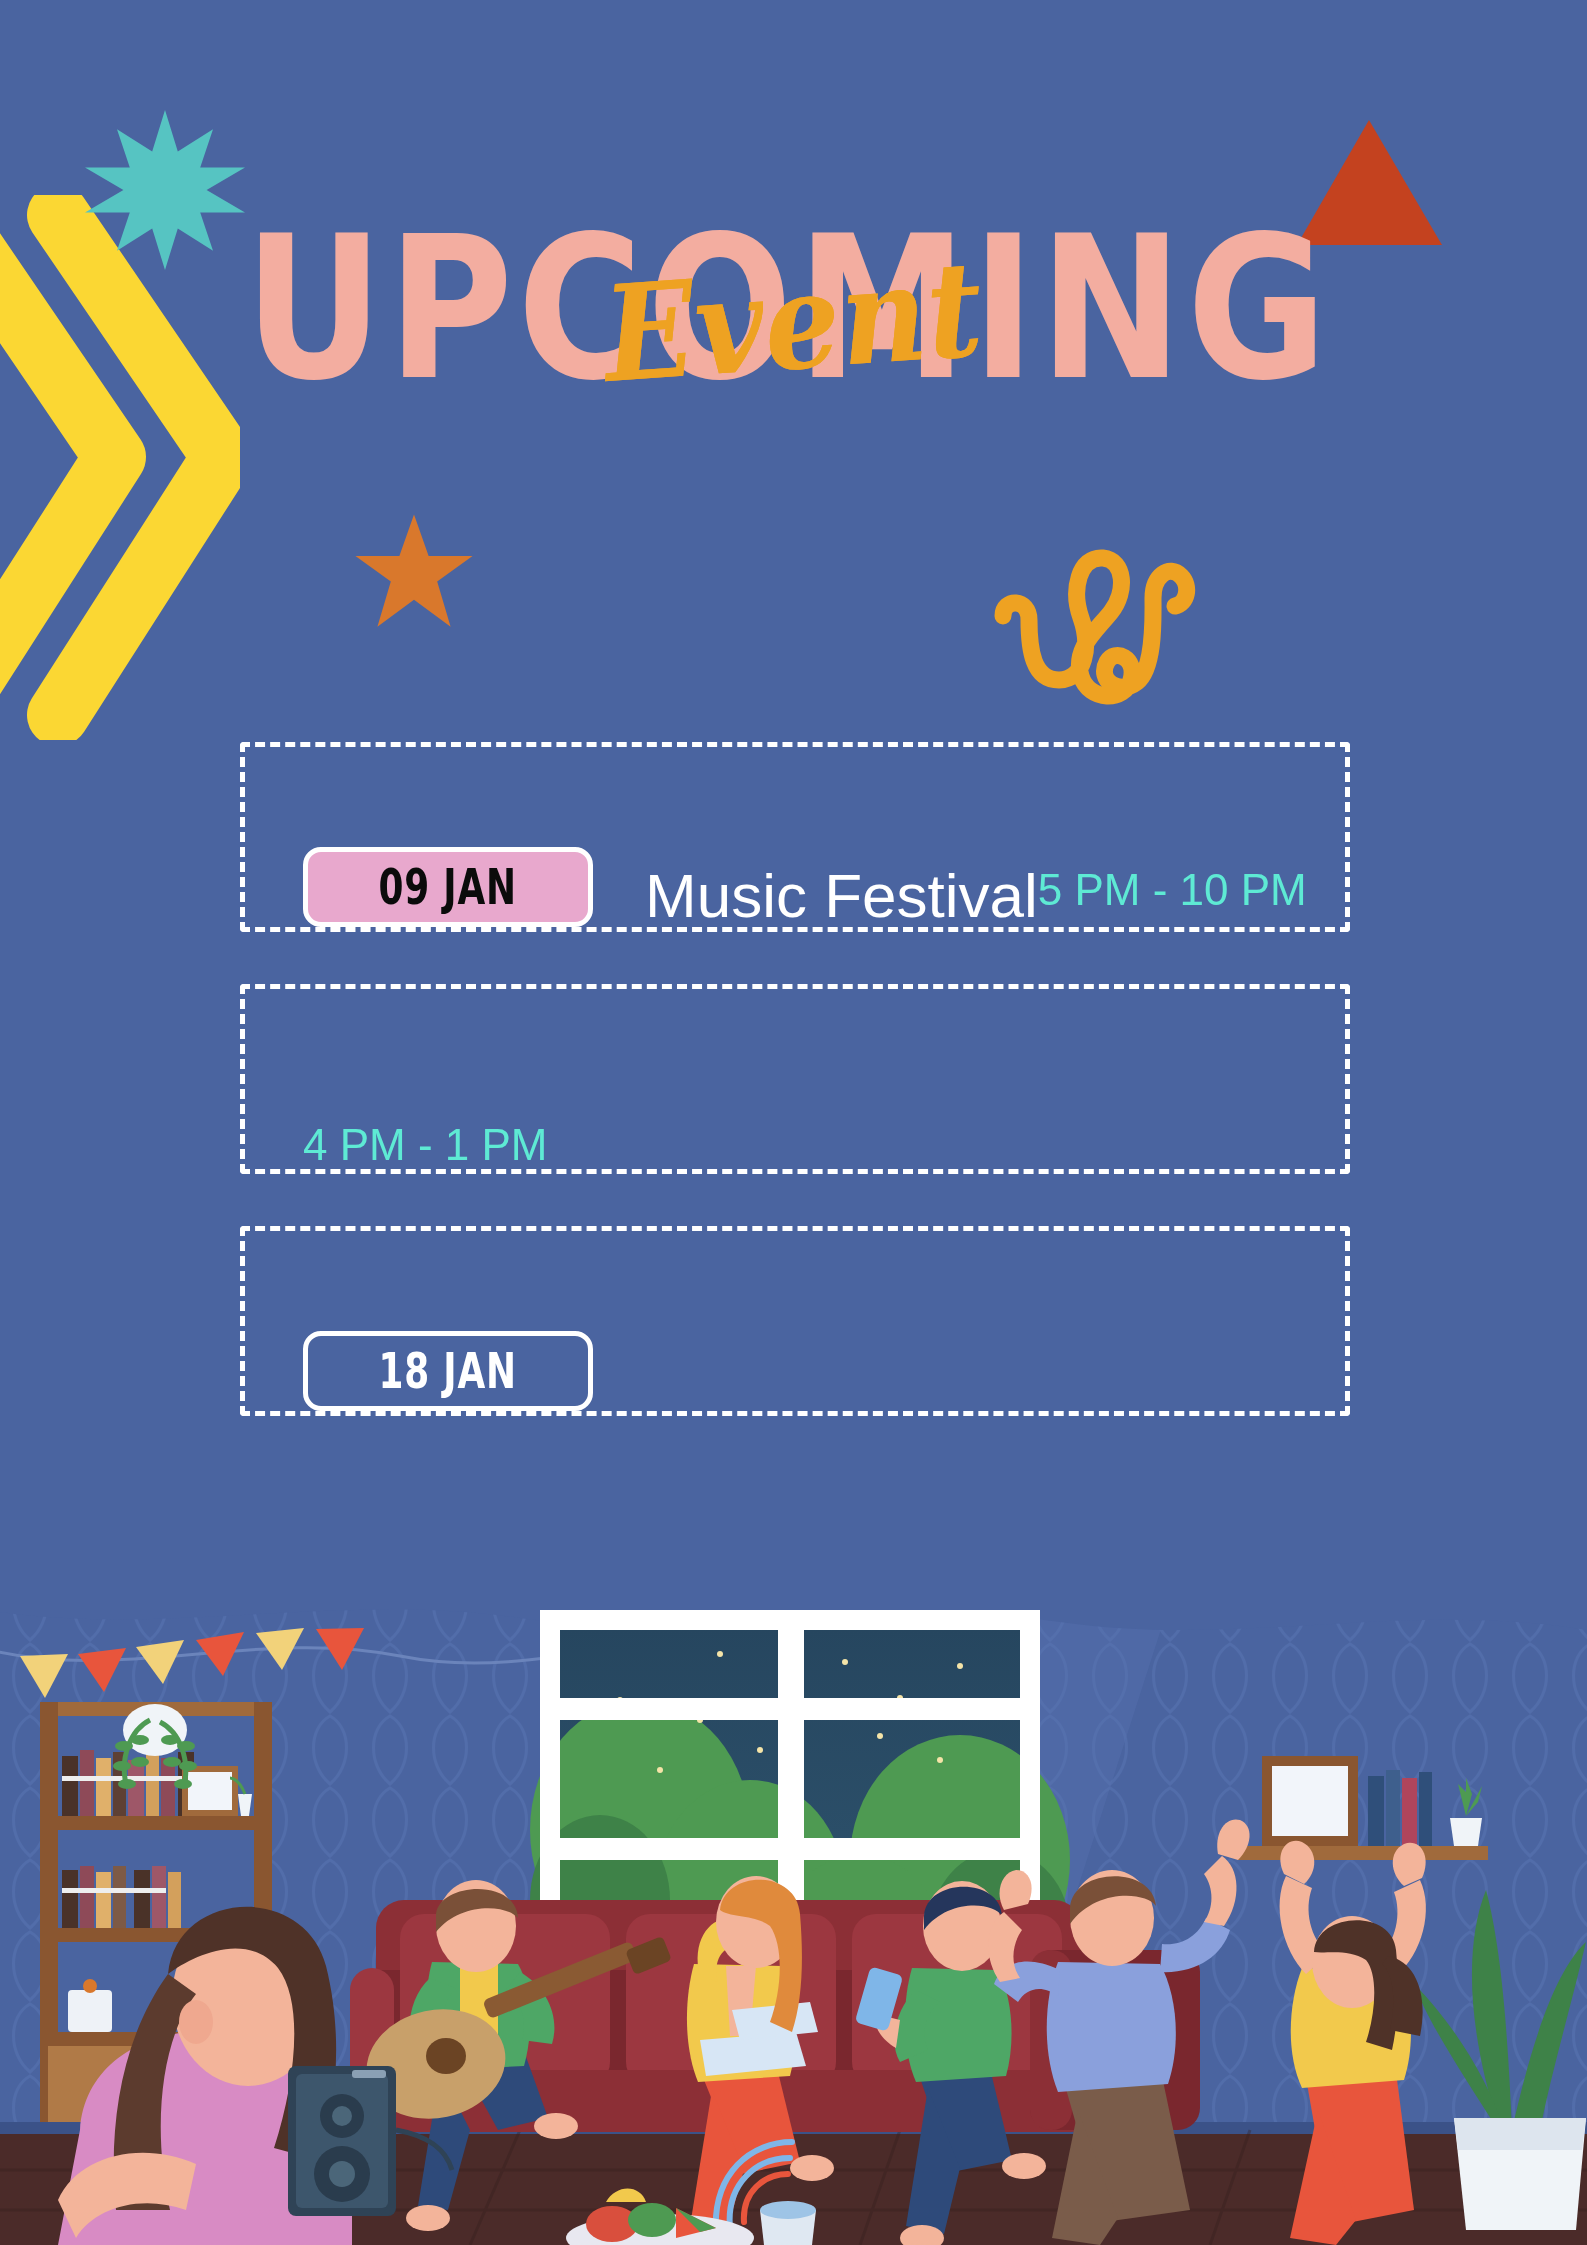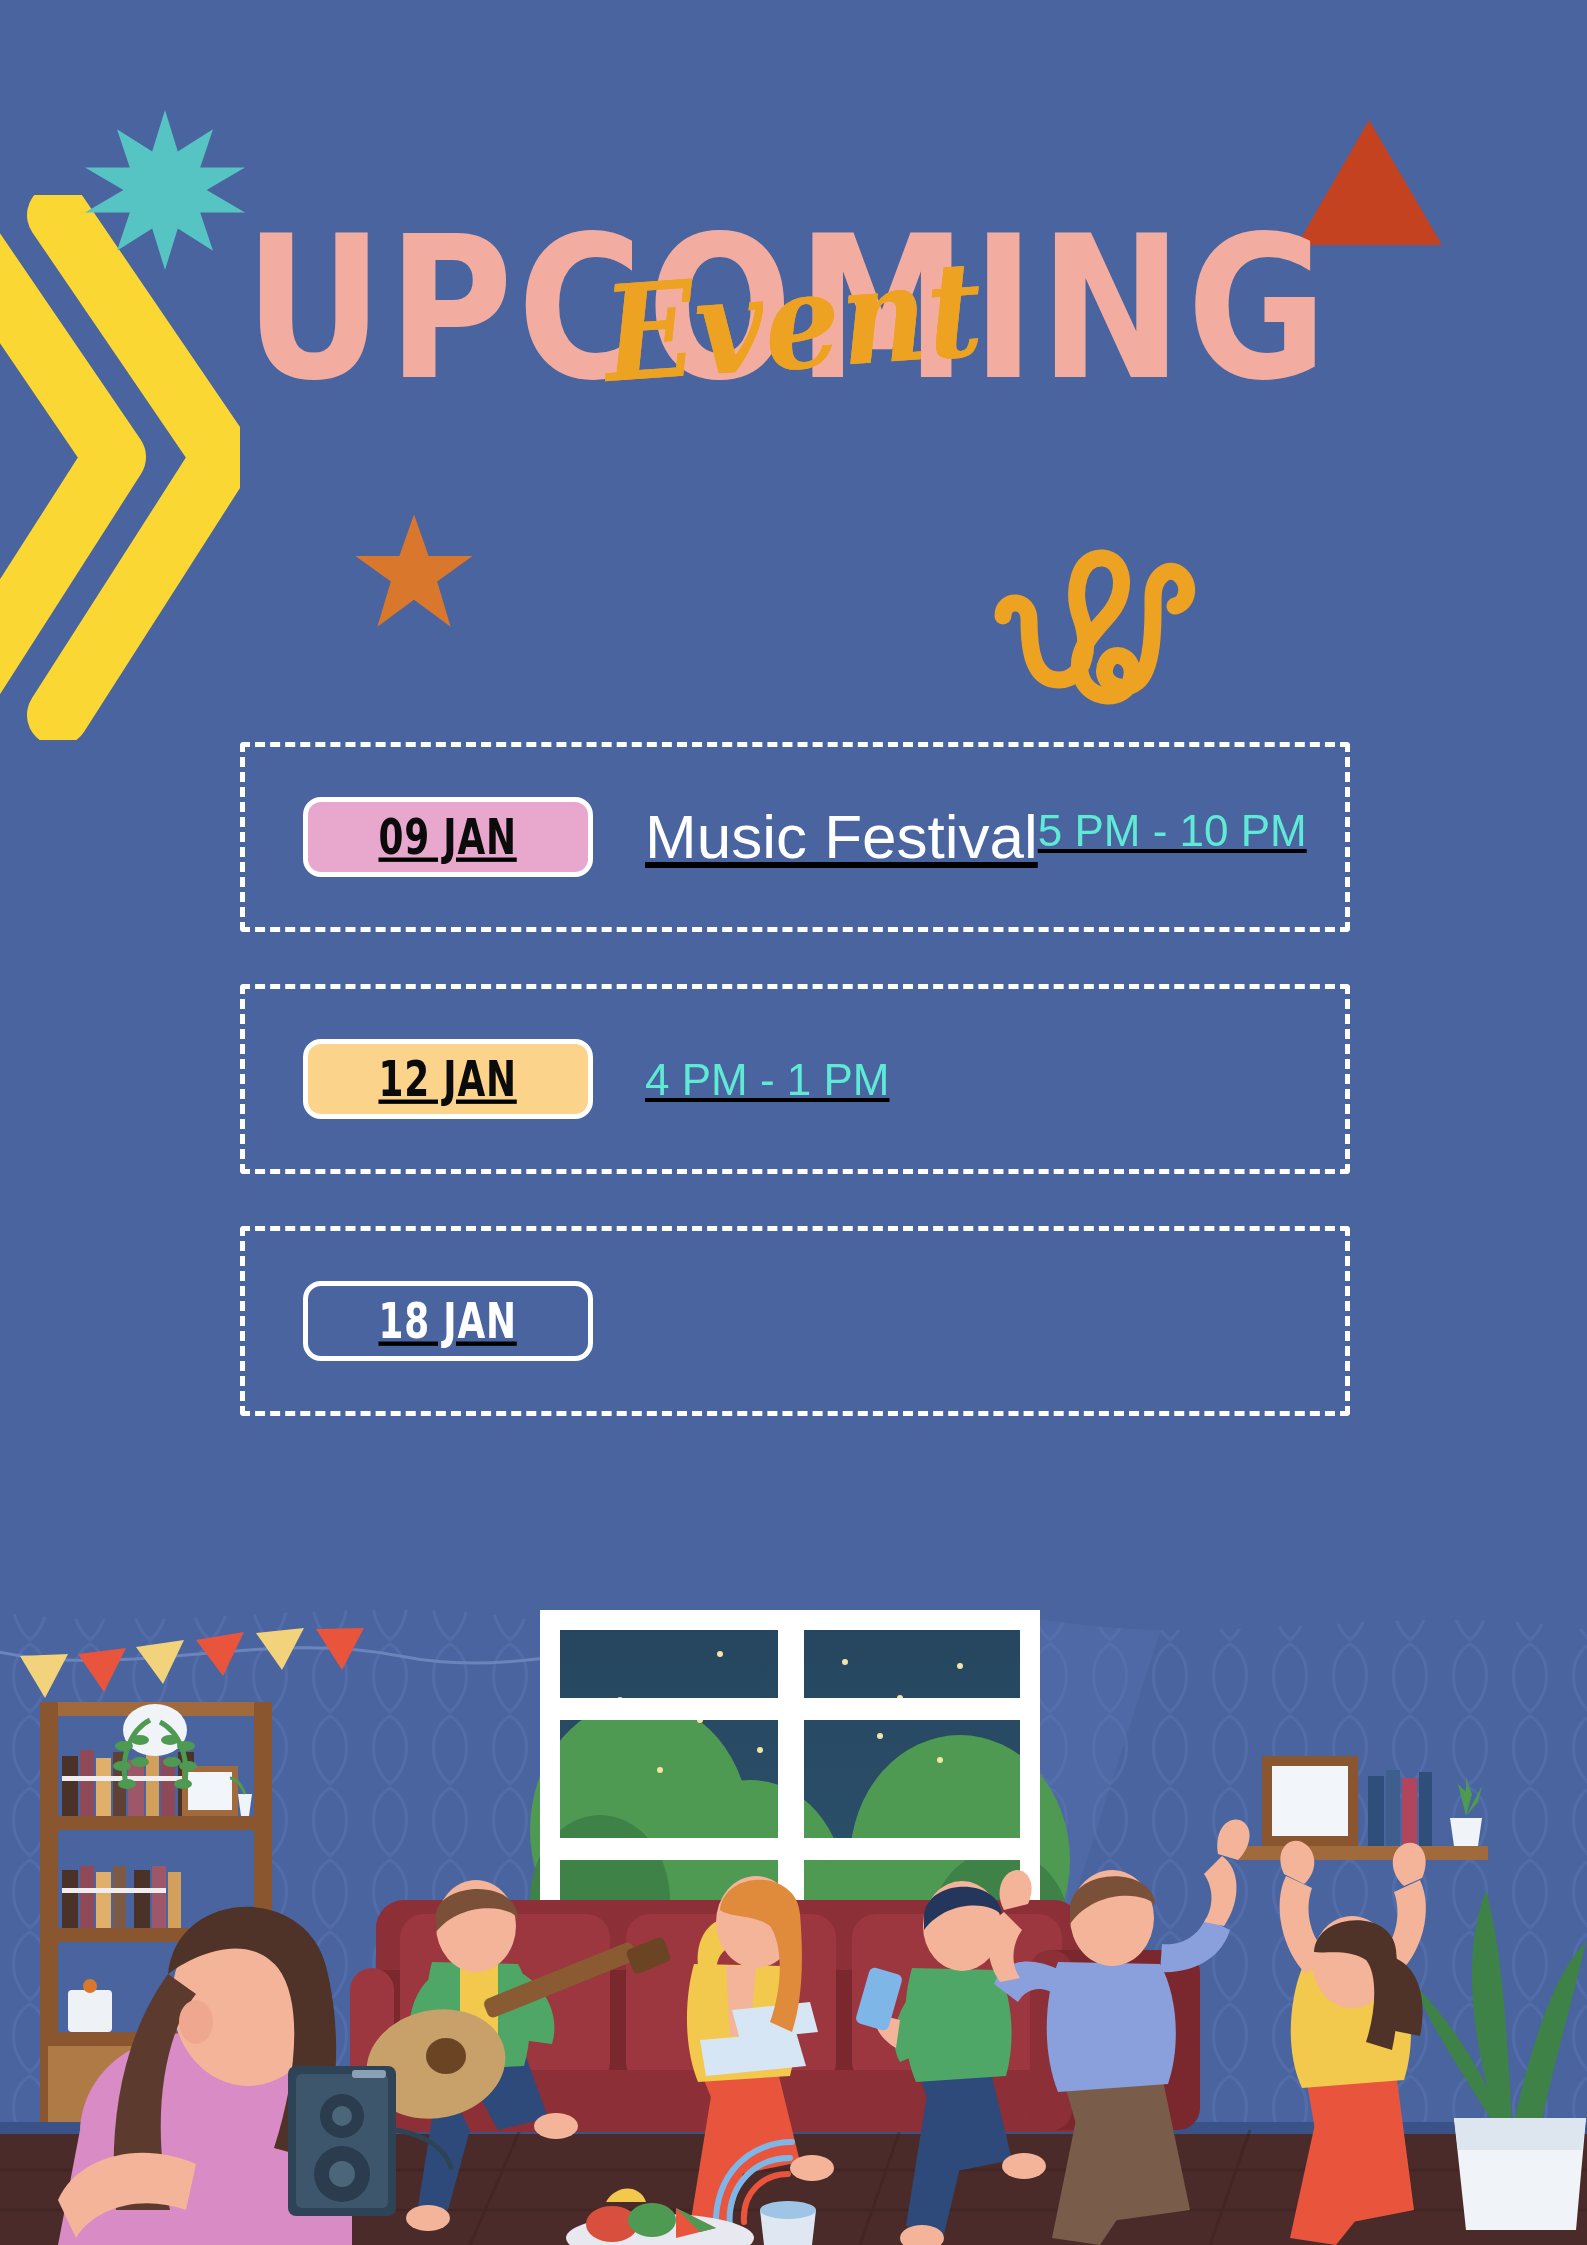--- a/index.html
+++ b/index.html
@@ -70,24 +70,23 @@
     left:240px;
     top:742px;
     width:1110px;
   }
   .event-card {
     position:relative;
     border:5px dashed #ffffff;
     border-radius:4px;
     height:190px;
     display:flex;
-    align-items:center;
+    align-items:flex-end;
     padding-left:58px;
     margin-bottom:52px;
-    text-decoration:underline;
   }
   .badge {
     flex:0 0 auto;
     width:290px; height:80px;
     border-radius:18px;
     border:5px solid #ffffff;
     display:flex; align-items:center; justify-content:center;
     margin-right:52px;
   }
   .badge-text {
@@ -185,23 +184,20 @@
       <div class="badge pink">
         <span class="badge-text">09 JAN</span>
       </div>
       <div class="evt-text">
         <div class="evt-title">Music Festival</div>
         <div class="evt-time">5 PM - 10 PM</div>
       </div>
     </div>
 
     <div class="event-card">
-      <div class="badge amber">
-        <span class="badge-text">12 JAN</span>
-      </div>
       <div class="evt-text">
         <div class="evt-time">4 PM - 1 PM</div>
       </div>
     </div>
 
     <div class="event-card">
       <div class="badge ghost">
         <span class="badge-text">18 JAN</span>
       </div>
     </div>

